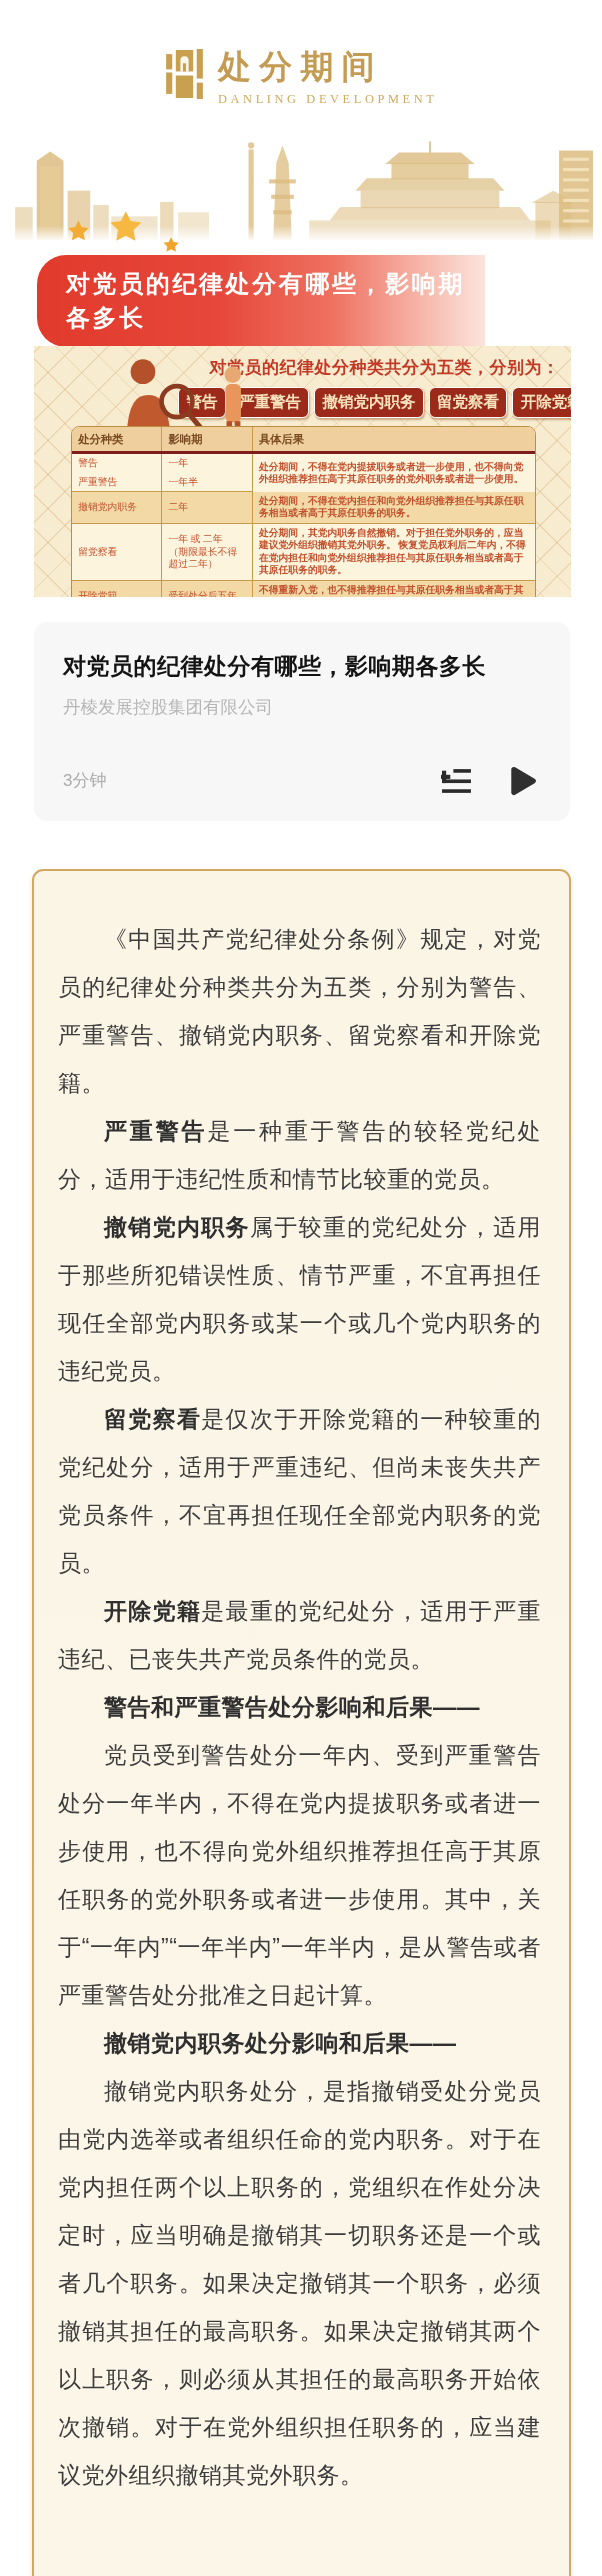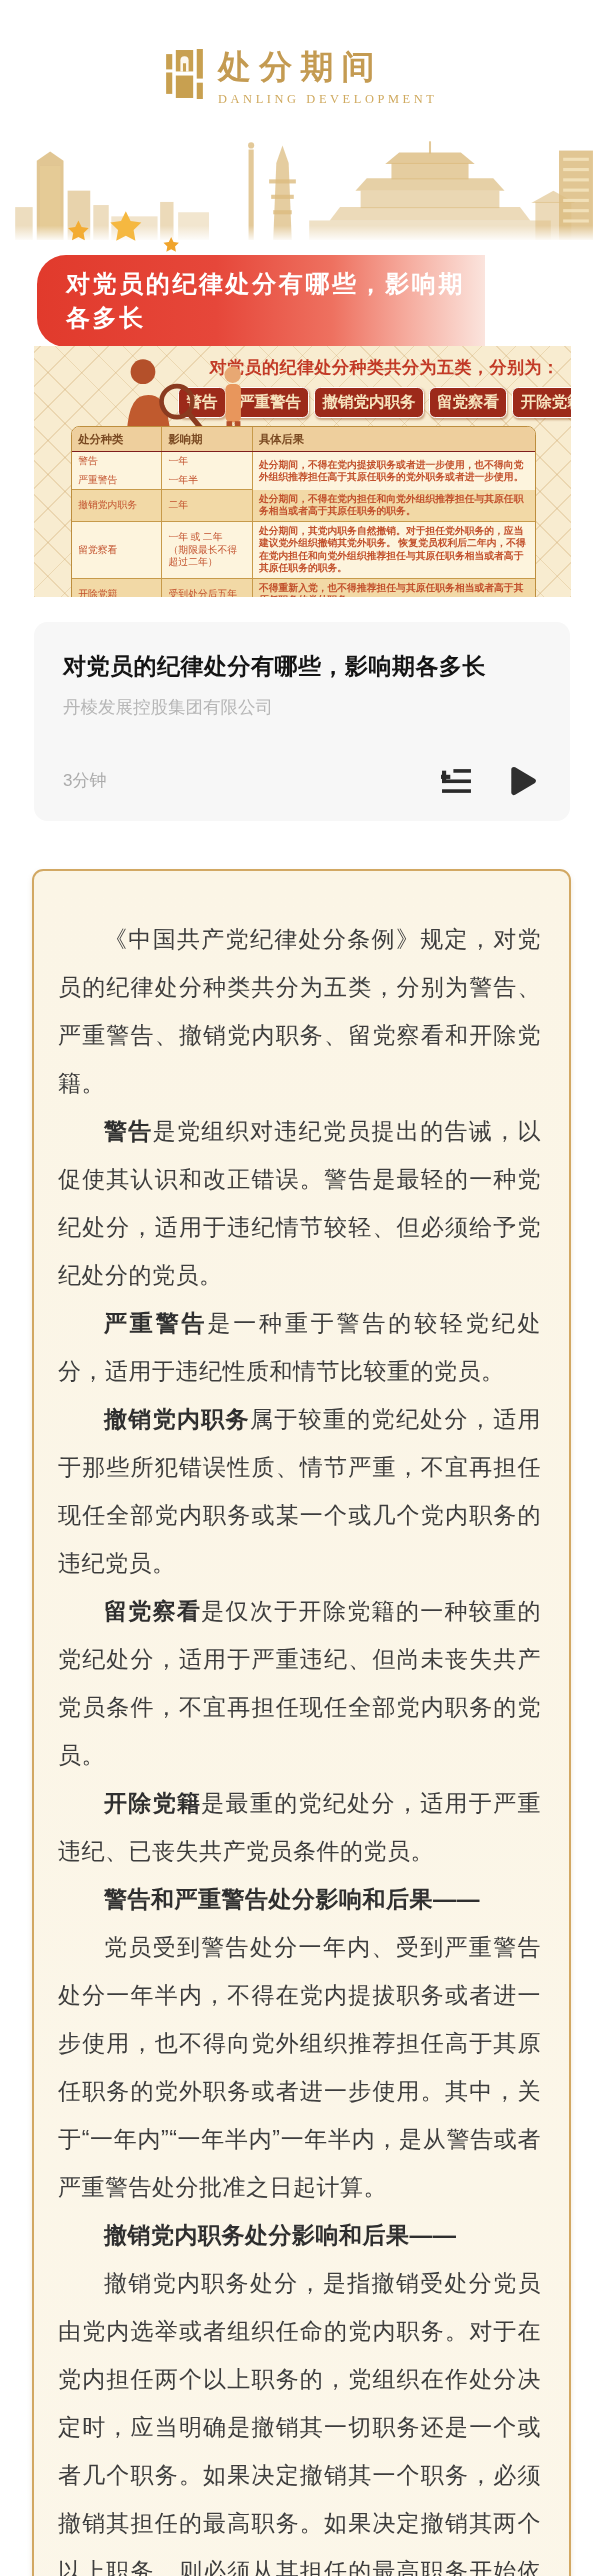--- a/index.html
+++ b/index.html
@@ -38,21 +38,21 @@
             font-family:"Liberation Serif","DejaVu Serif",serif;
             font-weight:700;font-size:17px;color:#c23a26;letter-spacing:0.5px;}
   .ig-badges{margin:8.2px 0 0 170px;width:361px;display:flex;justify-content:center;gap:5.2px;}
   .badge{background:#9c2a1a;color:#f6e3bd;border:1px solid #ffffff;border-radius:6.2px;
          font-family:"Liberation Serif","DejaVu Serif",serif;font-weight:700;font-size:15.5px;
          padding:3.6px 7.2px;white-space:nowrap;box-shadow:1px 1.5px 2.1px rgba(150,85,35,.45);}
   .ig-tablewrap{position:absolute;left:37px;top:80px;width:463px;border:1.5px solid #bd8e3e;
                 border-radius:8.2px;overflow:hidden;background:#fdf4dd;}
   table.igt{width:100%;border-collapse:collapse;font-family:"Liberation Serif","DejaVu Serif",serif;}
   table.igt th{background:#eecf9d;color:#7a4a22;font-weight:700;font-size:11.3px;text-align:left;
-               padding:4.6px 6.2px;border-bottom:1px solid #7f1d1d;}
+               padding:4.6px 6.2px;border-bottom:3px solid #7f1d1d;}
   table.igt td{font-size:9.8px;line-height:12.4px;color:#c2512d;padding:3.1px 6.2px;vertical-align:middle;
                background:#fdf4dd;}
   table.igt .colsep{border-right:1px solid #c79a4a;}
   table.igt tr.rowsep td{border-bottom:1px solid #c79a4a;}
   table.igt td.shade{background:#f2d9a6;}
   table.igt td.cons{vertical-align:middle;white-space:normal;font-weight:bold;}
   .prewrap{white-space:pre-line;}
 
   
   .card{position:absolute;left:34px;top:622px;width:536px;height:199px;background:#f7f7f7;
@@ -234,21 +234,20 @@
         </g>
       </svg>
       <svg class="icon-btn" viewBox="0 0 56 56">
         <path d="M12 8 L46 28 L12 48 Z" fill="#2f2f2f" stroke="#2f2f2f" stroke-width="9" stroke-linejoin="round"></path>
       </svg>
     </div>
   </section>
 
   <section class="article-box">
       <p>《中国共产党纪律处分条例》规定，对党员的纪律处分种类共分为五类，分别为警告、严重警告、撤销党内职务、留党察看和开除党籍。</p>
-      <p><strong>警告</strong>是党组织对违纪党员提出的告诫，以促使其认识和改正错误。警告是最轻的一种党纪处分，适用于违纪情节较轻、但必须给予党纪处分的党员。</p>
       <p><strong>严重警告</strong>是一种重于警告的较轻党纪处分，适用于违纪性质和情节比较重的党员。</p>
       <p><strong>撤销党内职务</strong>属于较重的党纪处分，适用于那些所犯错误性质、情节严重，不宜再担任现任全部党内职务或某一个或几个党内职务的违纪党员。</p>
       <p><strong>留党察看</strong>是仅次于开除党籍的一种较重的党纪处分，适用于严重违纪、但尚未丧失共产党员条件，不宜再担任现任全部党内职务的党员。</p>
       <p><strong>开除党籍</strong>是最重的党纪处分，适用于严重违纪、已丧失共产党员条件的党员。</p>
       <p class="h">警告和严重警告处分影响和后果——</p>
       <p>党员受到警告处分一年内、受到严重警告处分一年半内，不得在党内提拔职务或者进一步使用，也不得向党外组织推荐担任高于其原任职务的党外职务或者进一步使用。其中，关于“一年内”“一年半内”一年半内，是从警告或者严重警告处分批准之日起计算。</p>
       <p class="h">撤销党内职务处分影响和后果——</p>
       <p>撤销党内职务处分，是指撤销受处分党员由党内选举或者组织任命的党内职务。对于在党内担任两个以上职务的，党组织在作处分决定时，应当明确是撤销其一切职务还是一个或者几个职务。如果决定撤销其一个职务，必须撤销其担任的最高职务。如果决定撤销其两个以上职务，则必须从其担任的最高职务开始依次撤销。对于在党外组织担任职务的，应当建议党外组织撤销其党外职务。</p>
     </section>
 

